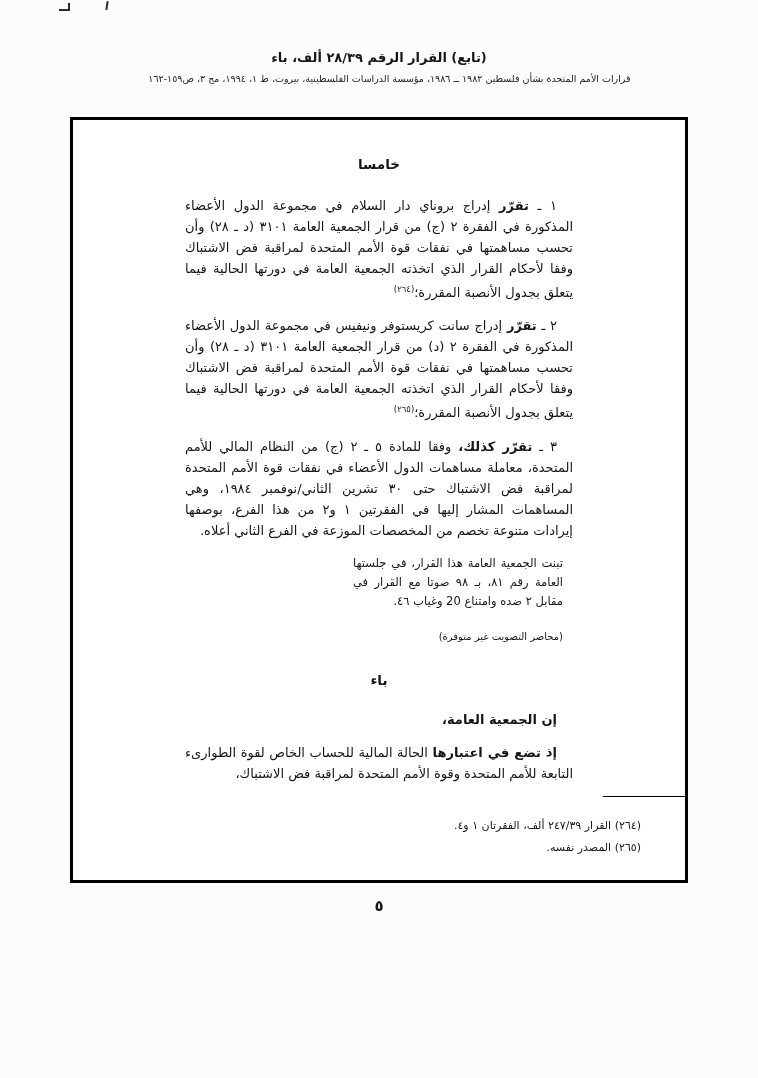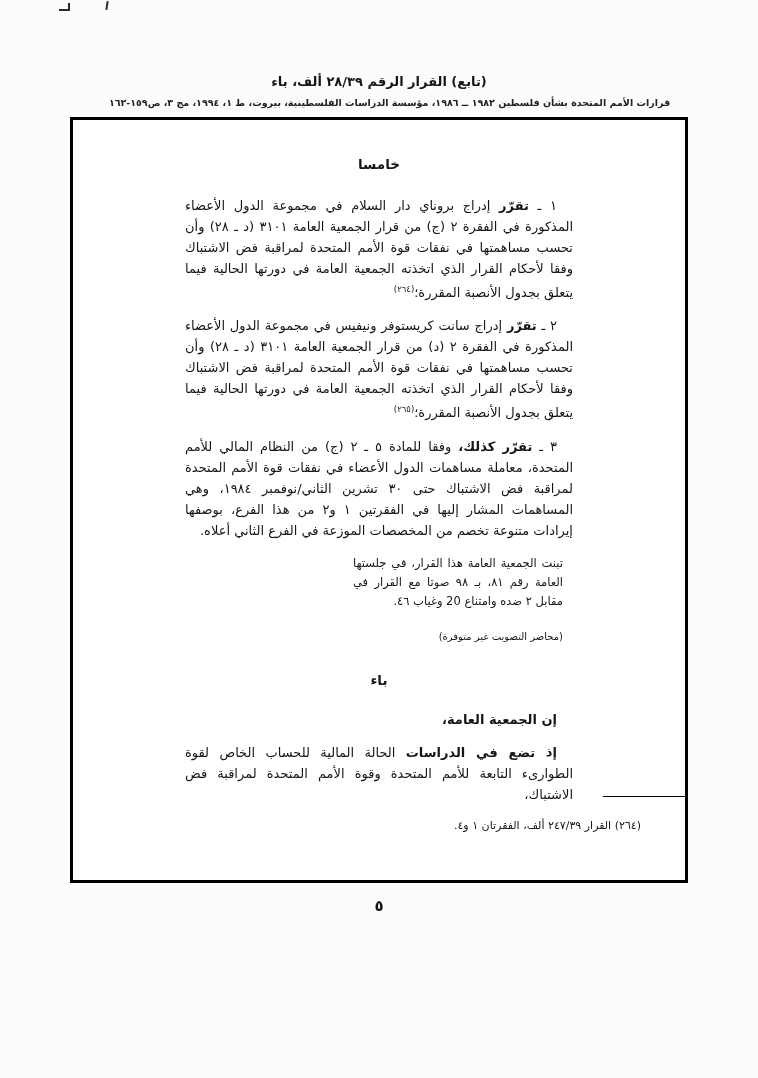--- a/index.html
+++ b/index.html
@@ -11,23 +11,23 @@
     font-family: "DejaVu Sans", sans-serif;
     color: #161616;
     overflow: hidden;
   }
 
   .artifact { position: absolute; background: #2a2a2a; }
   .a1 { left: 59px;  top: 9px; width: 11px; height: 2px; }
   .a2 { left: 68px;  top: 3px; width: 2px;  height: 8px; }
   .a3 { left: 106px; top: 1px; width: 2px;  height: 9px; transform: rotate(8deg); }
 
-  .page-header { position: absolute; top: 50px; left: 0; width: 758px; text-align: center; direction: rtl; margin-top: 24px; }
+  .page-header { position: absolute; top: 50px; left: 0; width: 758px; text-align: center; direction: rtl; }
   .header-title { font-size: 13px; font-weight: bold; }
-  .header-citation { font-size: 9.5px; font-weight: bold; margin-top: 8px; color: #222; white-space: nowrap; padding-left: 21px; }
+  .header-citation { font-size: 9.5px; font-weight: normal; margin-top: 8px; color: #222; white-space: nowrap; padding-left: 21px; }
 
   .doc-box {
     position: absolute; left: 70px; top: 117px;
     width: 618px; height: 766px;
     border: 3px solid #000; background: #fff;
   }
 
   .content {
     width: 388px; margin: 34px auto 0;
     direction: rtl; text-align: justify;
@@ -83,28 +83,29 @@
 
       <div class="adoption">
         <div>تبنت الجمعية العامة هذا القرار، في جلستها العامة رقم ٨١، بـ ٩٨ صوتا مع القرار في مقابل ٢ ضده وامتناع 20 وغياب ٤٦.</div>
         <div class="vote-note">(محاضر التصويت غير متوفرة)</div>
       </div>
 
       <div class="section-heading section-b-heading">باء</div>
 
       <p class="para intro">إن الجمعية العامة،</p>
 
-      <p class="para"><b class="plead">إذ تضع في الدراسات</b>
+      <p class="para"><b class="plead">إذ تضع في اعتبارها</b>
         <span>الحالة المالية للحساب الخاص لقوة الطوارىء التابعة للأمم المتحدة وقوة الأمم المتحدة لمراقبة فض الاشتباك،</span></p>
 
     </div>
 
     <div class="footnotes">
       <div class="fn-rule"></div>
       <div class="fn-list">
         <div class="fn-item">(٢٦٤) القرار ٢٤٧/٣٩ ألف، الفقرتان ١ و٤.</div>
+        <div class="fn-item">(٢٦٥) المصدر نفسه.</div>
       </div>
     </div>
   </div>
 
   <div class="page-number">٥</div>
 
 </div>
 
 </body></html>

